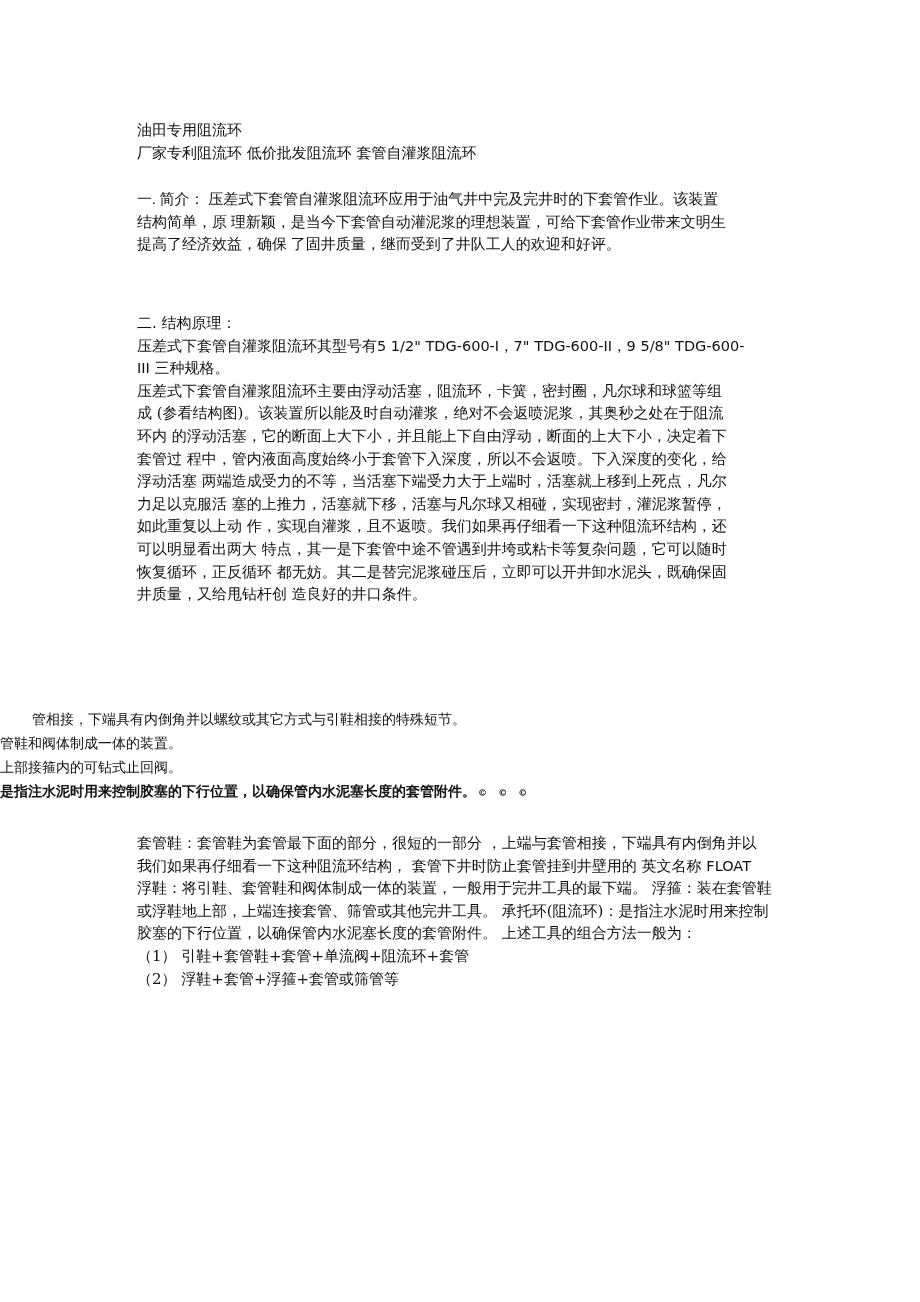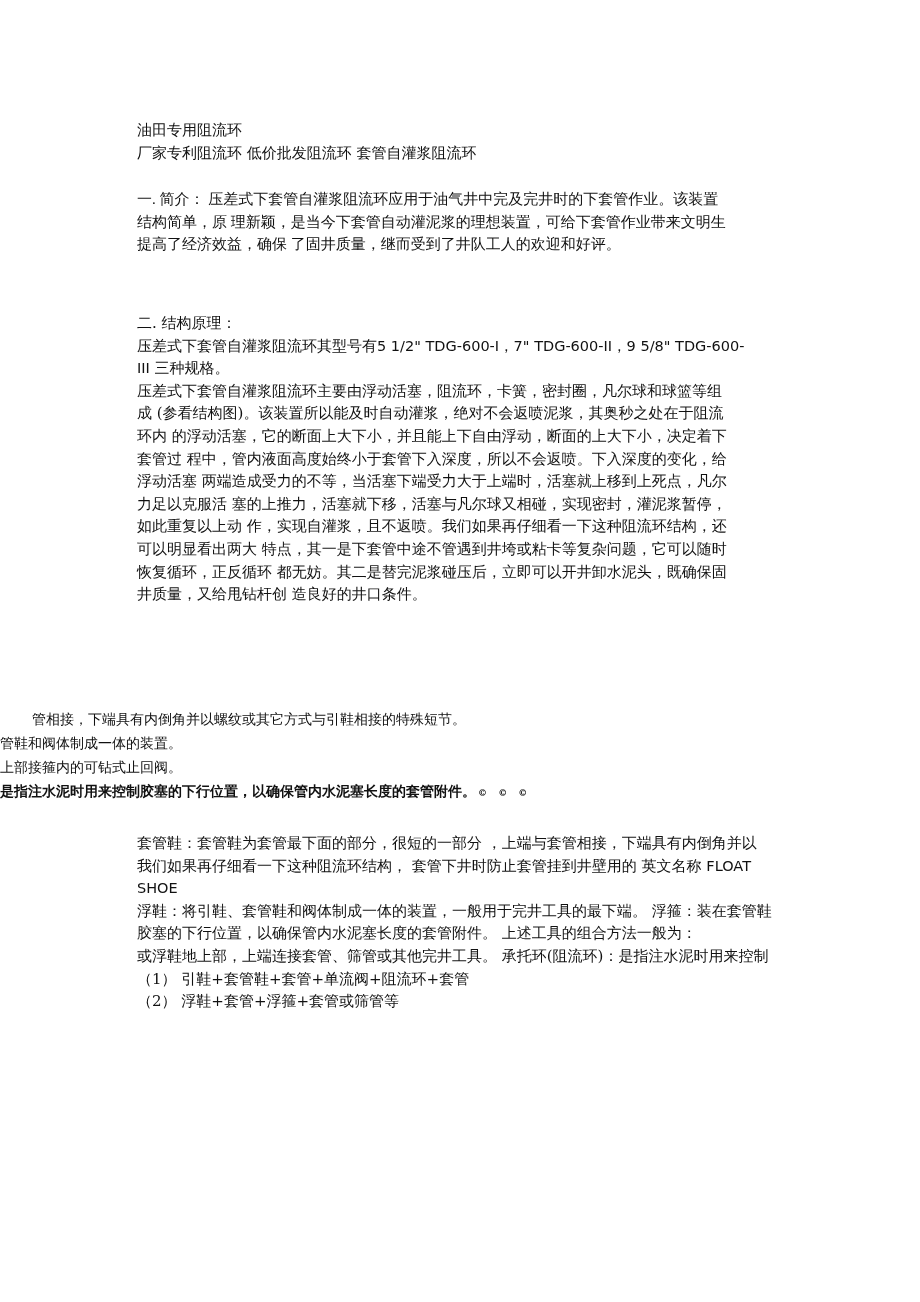--- a/index.html
+++ b/index.html
@@ -56,19 +56,18 @@
   <span class="line" style="display:block;font-weight:bold;">
     <span>是指注水泥时用来控制胶塞的下行位置，以确保管内水泥塞长度的套管附件。</span><span class="marks">© © ©</span>
   </span>
 </div>
 
 <div class="block" style="top:816px;margin-top:16px;">
   <span class="line">套管鞋：套管鞋为套管最下面的部分，很短的一部分  ，上端与套管相接，下端具有内倒角并以</span>
   <span class="line">
     <span>我们如果再仔细看一下这种阻流环结构，  套管下井时防止套管挂到井壁用的  英文名称  </span><span class="latin">FLOAT</span>
   </span>
-  <span class="line latin">SHOE</span>
   <span class="line">浮鞋：将引鞋、套管鞋和阀体制成一体的装置，一般用于完井工具的最下端。 浮箍：装在套管鞋</span>
+  <span class="line">或浮鞋地上部，上端连接套管、筛管或其他完井工具。 承托环(阻流环)：是指注水泥时用来控制</span>
   <span class="line">胶塞的下行位置，以确保管内水泥塞长度的套管附件。 上述工具的组合方法一般为：</span>
-  <span class="line">或浮鞋地上部，上端连接套管、筛管或其他完井工具。 承托环(阻流环)：是指注水泥时用来控制</span>
   <span class="line">（1） 引鞋+套管鞋+套管+单流阀+阻流环+套管</span>
   <span class="line">（2） 浮鞋+套管+浮箍+套管或筛管等</span>
 </div>
 
 </body></html>

